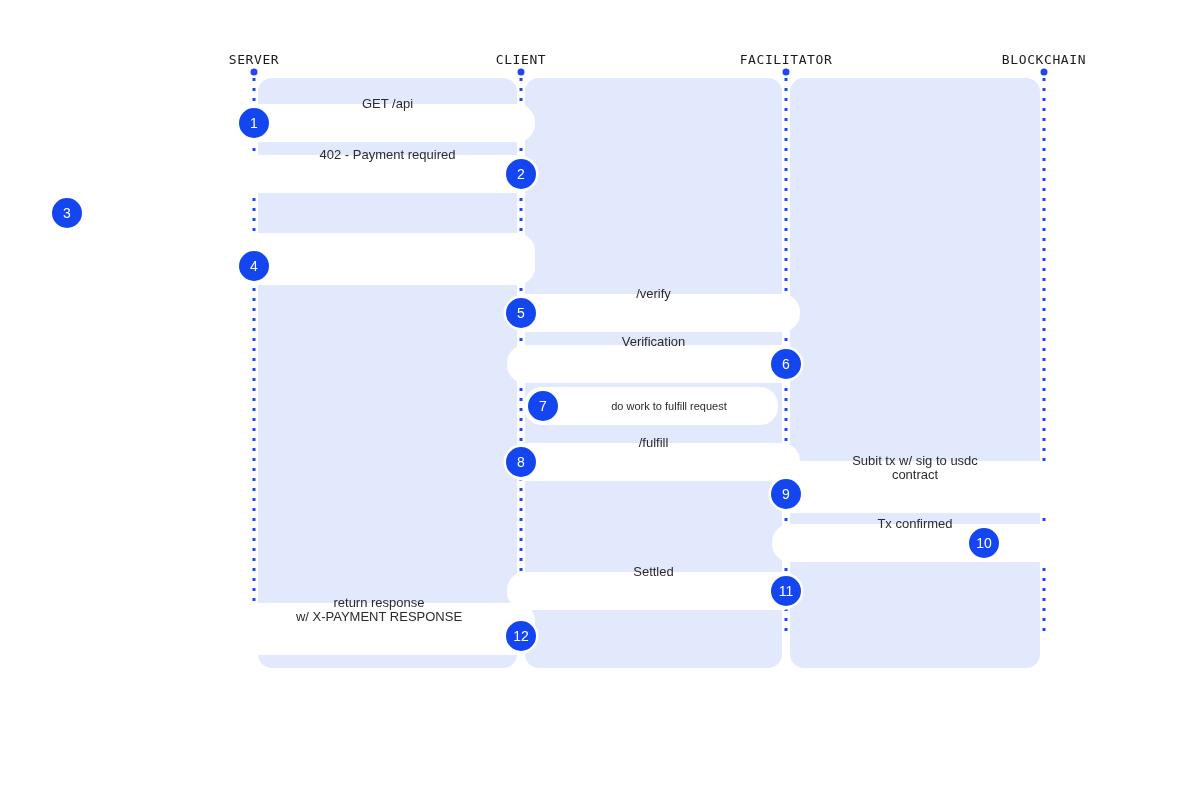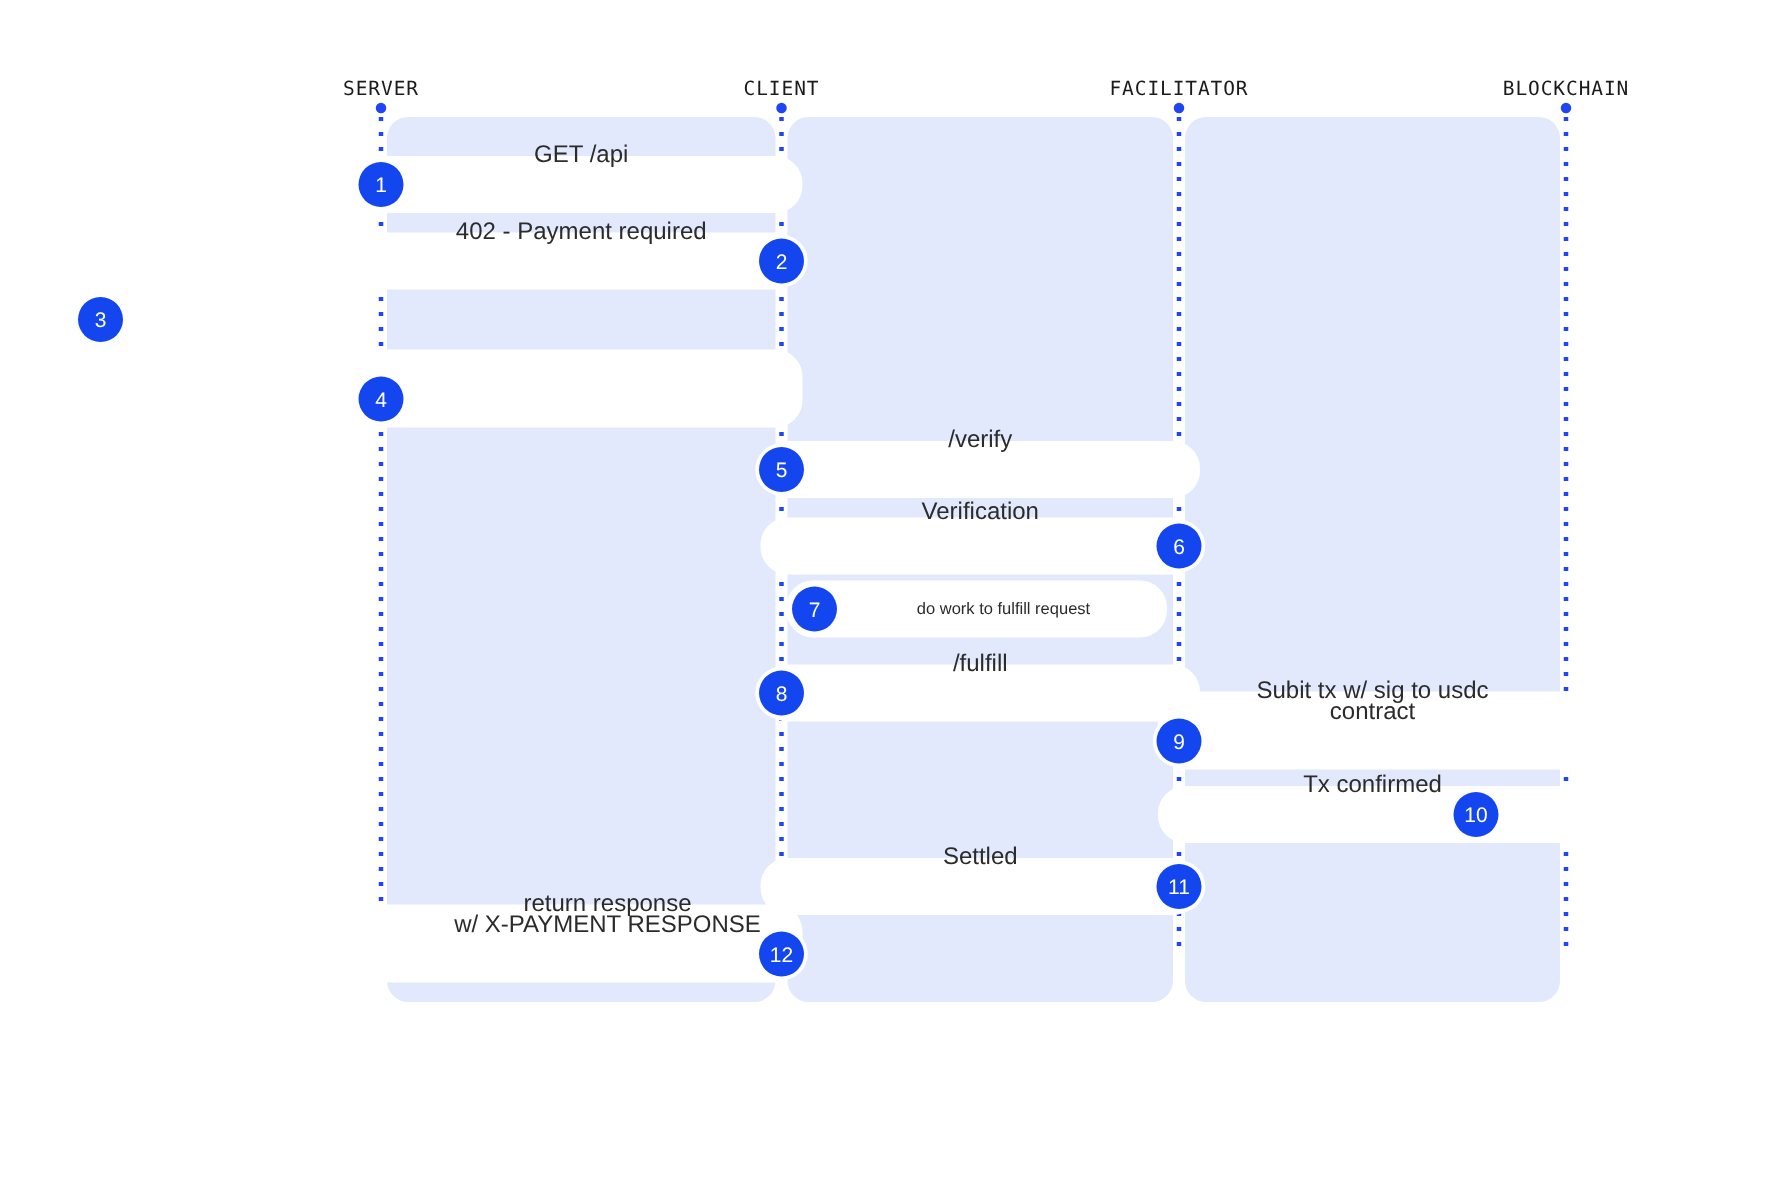--- a/index.html
+++ b/index.html
@@ -67,21 +67,21 @@
     background: #1f45f5;
     transform: translate(-50%, -50%);
   }
   .msg-plate {
     position: absolute;
     background: #ffffff;
     border-radius: 18px;
   }
   .msg-label {
     position: absolute;
-    font-size: 16px;
+    font-size: 13px;
     line-height: 13.5px;
     color: #2b2b2b;
     text-align: center;
     white-space: pre-line;
     transform: translateX(-50%);
   }
   .msg-label.note {
     font-size: 11px;
     line-height: 13px;
   }
@@ -215,18 +215,18 @@
       <div class="msg-label" style="left: 915px; top: 454px; width: 258px; margin-left: 0px; transform: translateX(-50%); text-align: center;">Subit tx w/ sig to usdc
 contract</div>
       <div class="badge" style="left: 786px; top: 494px;">9</div>
       <div class="msg-plate" style="left: 772px; top: 524px; width: 286px; height: 38px;"></div>
       <div class="msg-label" style="left: 915px; top: 516.5px; width: 258px; margin-left: 0px; transform: translateX(-50%);">Tx confirmed</div>
       <div class="badge" style="left: 984px; top: 543px;">10</div>
       <div class="msg-plate" style="left: 507px; top: 572px; width: 293px; height: 38px;"></div>
       <div class="msg-label" style="left: 653.5px; top: 564.5px; width: 265px; margin-left: 0px; transform: translateX(-50%);">Settled</div>
       <div class="badge" style="left: 786px; top: 591px;">11</div>
       <div class="msg-plate" style="left: 240px; top: 603px; width: 295px; height: 52px;"></div>
-      <div class="msg-label" style="left: 405px; top: 596px; width: 267px; margin-left: 0px; transform: translateX(-50%);">return response
+      <div class="msg-label" style="left: 379px; top: 596px; width: 267px; margin-left: 0px; transform: translateX(-50%);">return response
 w/ X-PAYMENT RESPONSE</div>
       <div class="badge" style="left: 521px; top: 636px;">12</div>
     </div>
 
 </div>
 
 </body></html>

